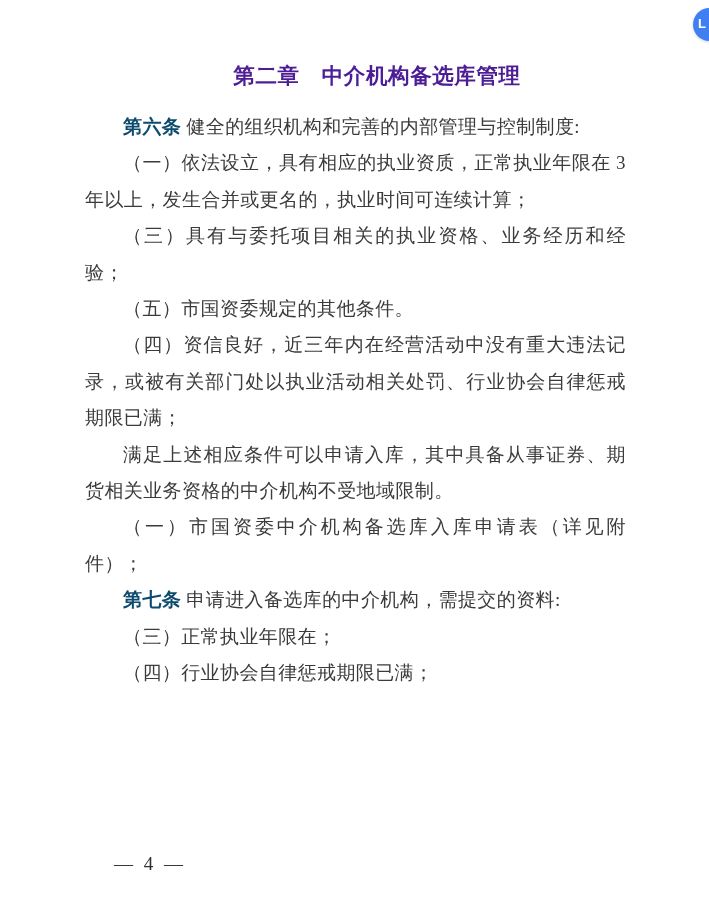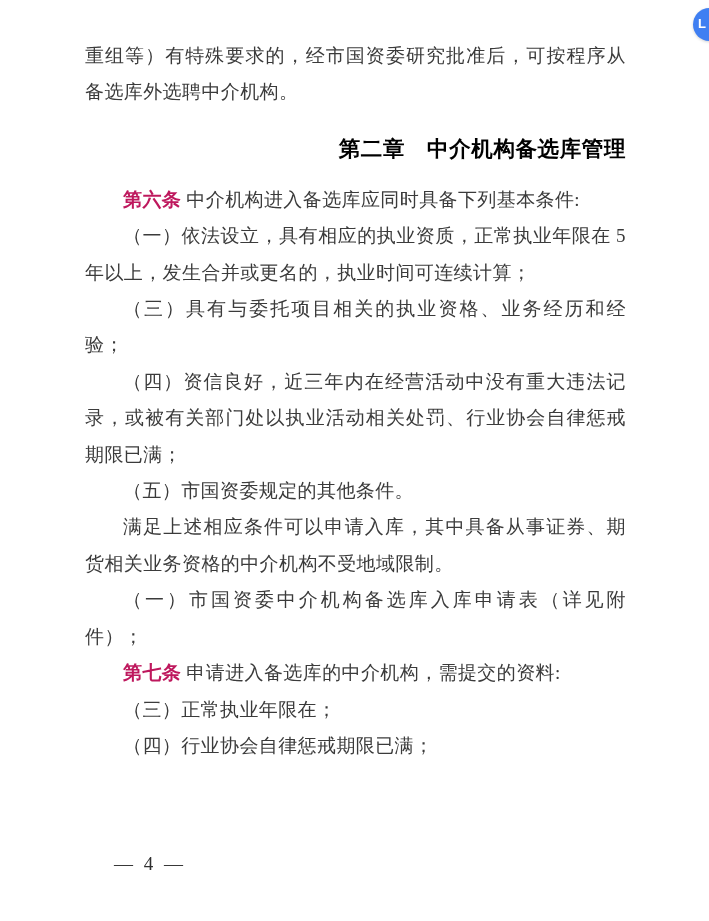--- a/index.html
+++ b/index.html
@@ -28,31 +28,31 @@
   .doc-body p {
     margin: 0;
     text-indent: 2em;
   }
   .doc-body p.flush {
     text-indent: 0;
   }
   .chapter-heading {
     font-family: "Liberation Sans", "DejaVu Sans", sans-serif;
     font-weight: bold;
-    color: #000000;
+    color: #4c1d95;
     font-size: 21.5px;
     line-height: 36px;
     margin: 20px 0 15px 0;
     text-indent: 2em;
     letter-spacing: 0.6px;
-    text-align: right;
+    text-align: center;
   }
   .lead {
     font-weight: bold;
-    color: #be185d;
+    color: #0c4a6e;
   }
   .page-number {
     position: absolute;
     left: 114px;
     top: 853px;
     font-size: 19px;
     color: #2f2f2f;
     letter-spacing: 3px;
     font-family: "Liberation Serif", "DejaVu Serif", serif;
   }
@@ -77,34 +77,33 @@
     font-size: 13px;
     font-weight: bold;
     line-height: 13px;
   }
 </style>
 </head>
 <body>
 
 <div class="doc-body">
 
-  <p class="flush">重组等）有特殊要求的，经市国资委研究批准后，可按程序从备选库外选聘中介机构。</p>
 
   <h2 class="chapter-heading">第二章　中介机构备选库管理</h2>
 
-  <p><span class="lead">第六条</span><span> 中介机构进入备选库应同时具备下列基本条件:</span></p>
+  <p><span class="lead">第六条</span><span> 健全的组织机构和完善的内部管理与控制制度:</span></p>
 
-  <p>（一）依法设立，具有相应的执业资质，正常执业年限在 5 年以上，发生合并或更名的，执业时间可连续计算；</p>
+  <p>（一）依法设立，具有相应的执业资质，正常执业年限在 3 年以上，发生合并或更名的，执业时间可连续计算；</p>
 
 
   <p>（三）具有与委托项目相关的执业资格、业务经历和经验；</p>
 
+  <p>（五）市国资委规定的其他条件。</p>
+
   <p>（四）资信良好，近三年内在经营活动中没有重大违法记录，或被有关部门处以执业活动相关处罚、行业协会自律惩戒期限已满；</p>
-
-  <p>（五）市国资委规定的其他条件。</p>
 
   <p>满足上述相应条件可以申请入库，其中具备从事证券、期货相关业务资格的中介机构不受地域限制。</p>
 
   <p>（一）市国资委中介机构备选库入库申请表（详见附件）；</p>
 
   <p><span class="lead">第七条</span><span> 申请进入备选库的中介机构，需提交的资料:</span></p>
 
 
   <p>（三）正常执业年限在；</p>
 

